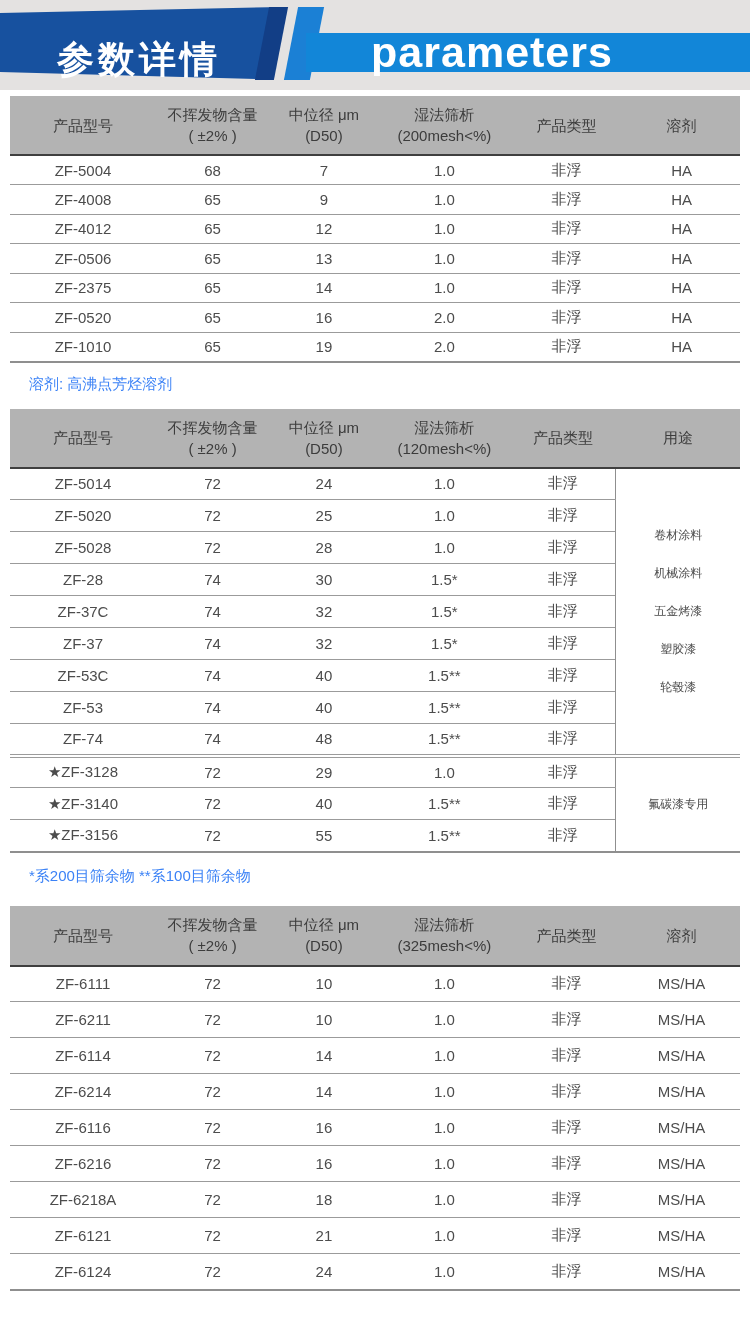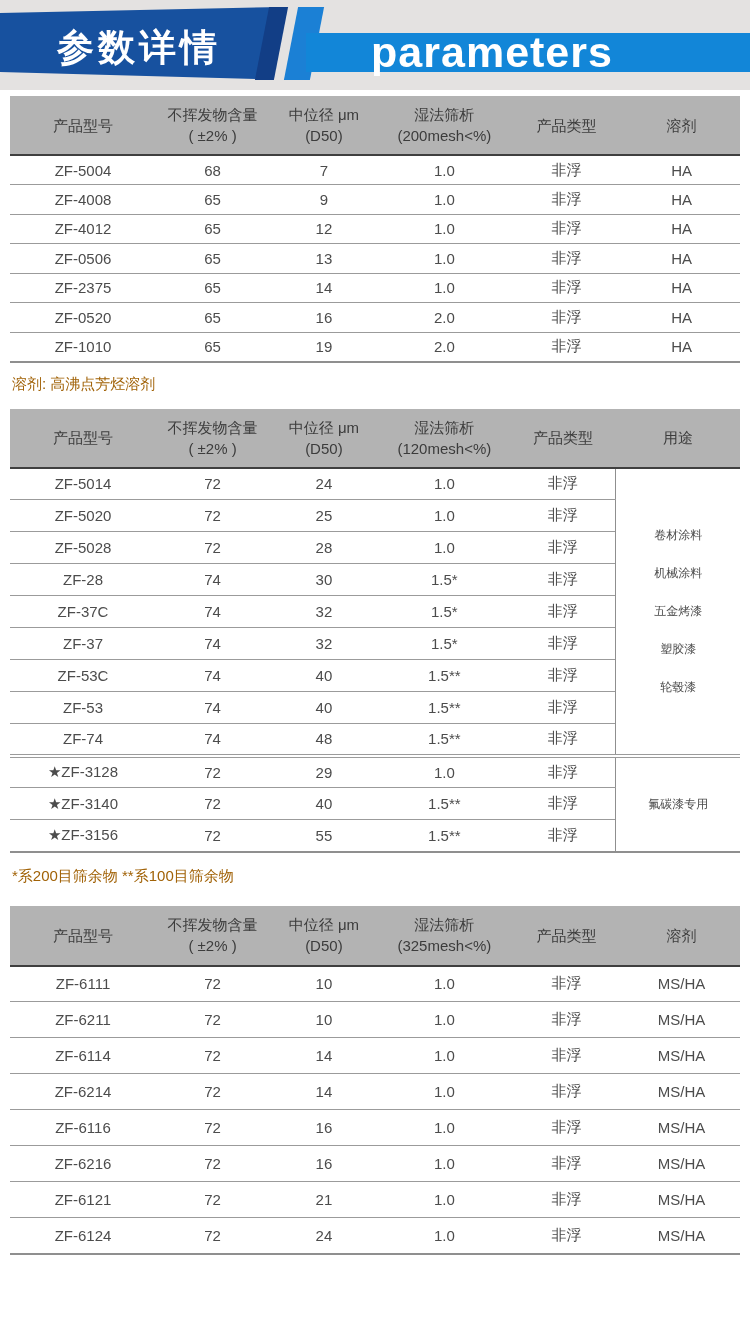--- a/index.html
+++ b/index.html
@@ -14,21 +14,21 @@
 
   
   .banner { position: relative; width: 750px; height: 90px; background: #e4e2e1; }
   .banner-block {
     position: absolute; left: 0; top: 0; width: 300px; height: 90px;
     background: #17519f;
     -webkit-clip-path: polygon(0 13px, 283px 7px, 260px 79px, 0 72px);
     clip-path: polygon(0 13px, 283px 7px, 260px 79px, 0 72px);
   }
   .banner-title-cn {
-    position: absolute; left: 57px; top: 23px;
+    position: absolute; left: 57px; top: 35px;
     color: #ffffff; font-size: 37px; font-weight: bold; letter-spacing: 4px;
   }
   .banner-band {
     position: absolute; left: 306px; top: 33px; width: 444px; height: 39px;
     background: #1286d8; display: flex; align-items: center; justify-content: center;
   }
   .banner-title-en {
     color: #ffffff; font-size: 43px; font-weight: bold;
     transform: translateX(-36px); display: inline-block; letter-spacing: 1px;
   }
@@ -61,21 +61,21 @@
   tbody tr.last-row td { border-bottom: 2px solid #8f8f8f; }
   td.merged {
     border-left: 1px solid #8f8f8f;
     vertical-align: middle;
   }
   td.merged.mg-end  { border-bottom: 4px double #9b9b9b; }
   td.merged.mg-last { border-bottom: 2px solid #8f8f8f; }
   td.merged .line { line-height: 38px; font-size: 12px; color: #4c4c4c; }
 
   .footnote {
-    font-size: 15px; color: #a16207; margin-left: 12px; line-height: 21px;
+    font-size: 15px; color: #3b82f6; margin-left: 29px; line-height: 21px;
   }
   .footnote.fn1 { margin-top: 10px; }
   .footnote.fn2 { margin-top: 12px; }
 </style>
 </head>
 <body>
 
 <div class="banner">
   <div class="banner-block"></div>
   <div class="banner-title-cn">参数详情</div>
@@ -391,20 +391,28 @@
       </tr>
       <tr>
         <td>ZF-6216</td>
         <td>72</td>
         <td>16</td>
         <td>1.0</td>
         <td>非浮</td>
         <td>MS/HA</td>
       </tr>
       <tr>
+        <td>ZF-6218A</td>
+        <td>72</td>
+        <td>18</td>
+        <td>1.0</td>
+        <td>非浮</td>
+        <td>MS/HA</td>
+      </tr>
+      <tr>
         <td>ZF-6121</td>
         <td>72</td>
         <td>21</td>
         <td>1.0</td>
         <td>非浮</td>
         <td>MS/HA</td>
       </tr>
       <tr class="last-row">
         <td>ZF-6124</td>
         <td>72</td>

